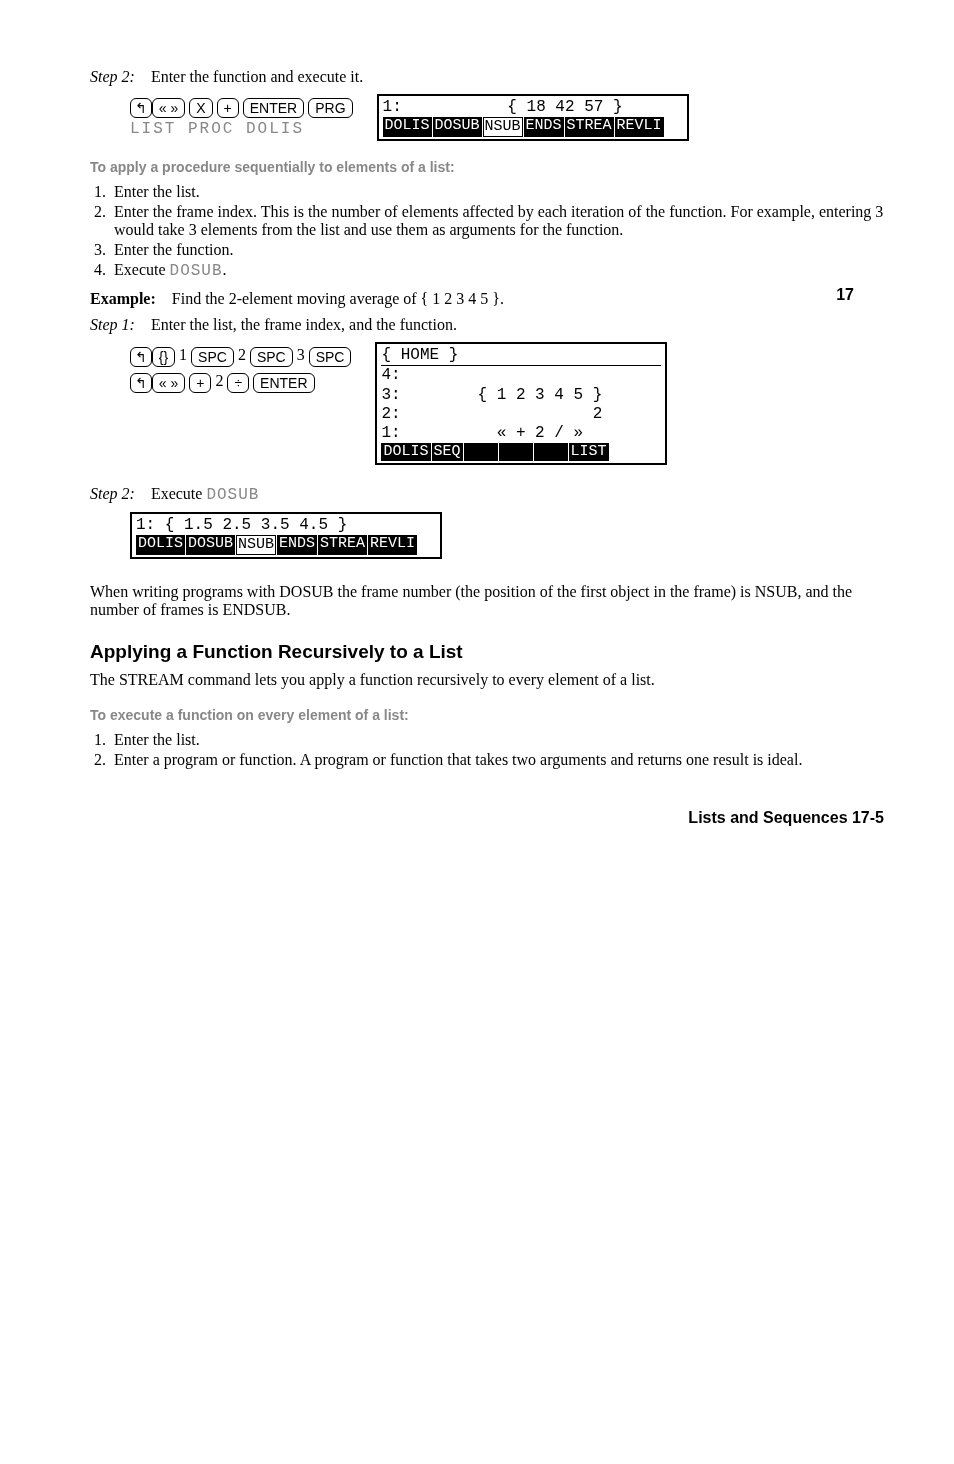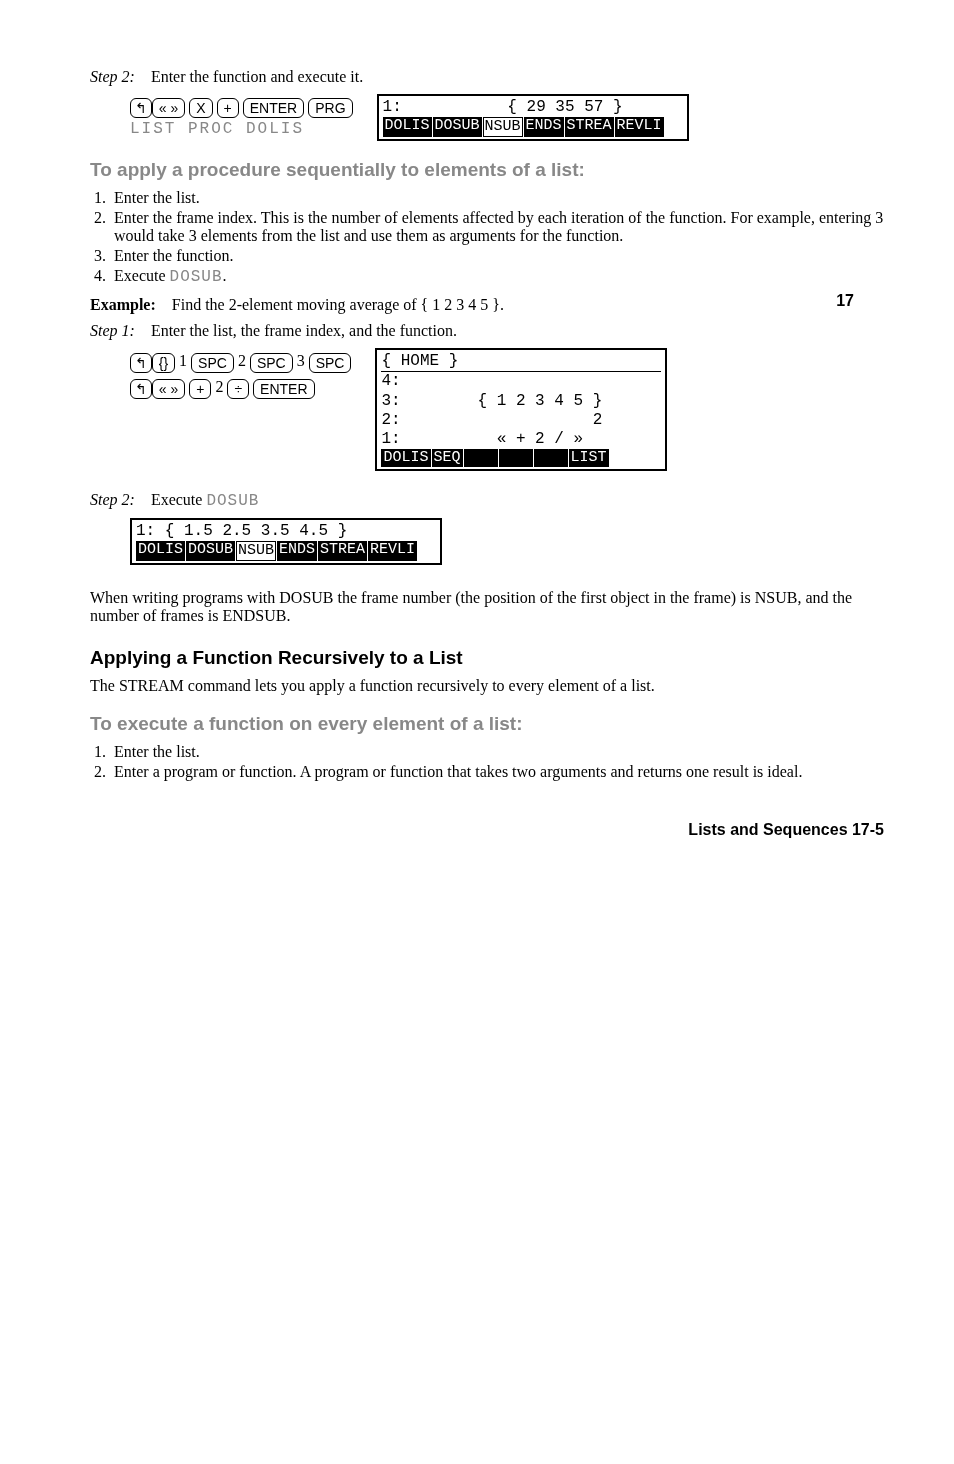--- a/index.html
+++ b/index.html
@@ -75,21 +75,21 @@
   }
   h2.subhead {
     font-family: Arial, Helvetica, sans-serif;
     font-weight: bold;
     font-size: 19px;
     margin: 22px 0 8px 0;
   }
   h3.greyhead {
     font-family: Arial, Helvetica, sans-serif;
     font-weight: bold;
-    font-size: 19px;
+    font-size: 14px;
     color: #888;
     margin: 18px 0 8px 0;
   }
   ol {
     margin: 4px 0 10px 0;
     padding-left: 20px;
   }
   ol li {
     margin-bottom: 2px;
     padding-left: 4px;
@@ -132,21 +132,21 @@
     <div class="key-row">
       <span class="key shift">↰</span><span class="key">« »</span>
       <span class="key">X</span>
       <span class="key">+</span>
       <span class="key">ENTER</span>
       <span class="key">PRG</span>
     </div>
     <div class="softkey">LIST  PROC  DOLIS</div>
   </div>
   <div class="screen" style="width:300px;">
-    <div class="screen-row">1:           { 29 35 57 }</div>
+    <div class="screen-row">1:           { 18 42 57 }</div>
     <div class="menu-bar">
       <span class="menu-item">DOLIS</span>
       <span class="menu-item">DOSUB</span>
       <span class="menu-item inv">NSUB</span>
       <span class="menu-item">ENDS</span>
       <span class="menu-item">STREA</span>
       <span class="menu-item">REVLI</span>
     </div>
   </div>
 </div>

